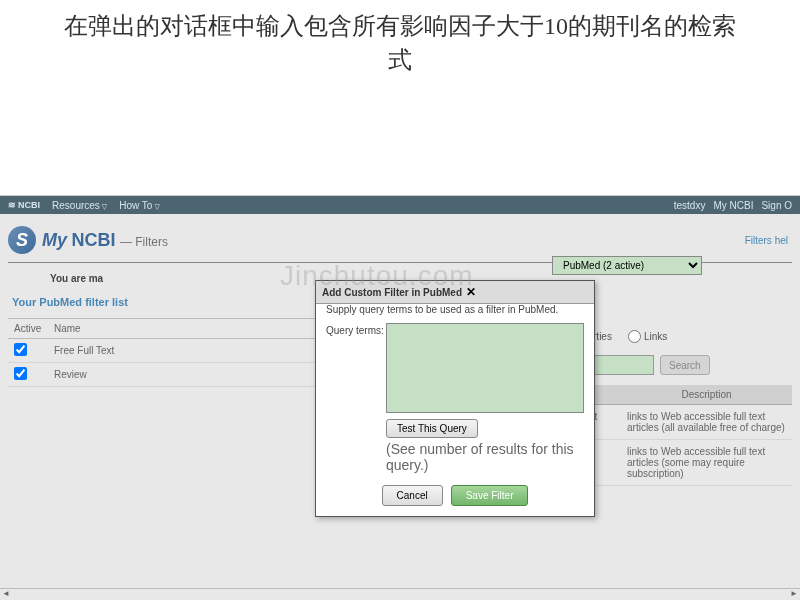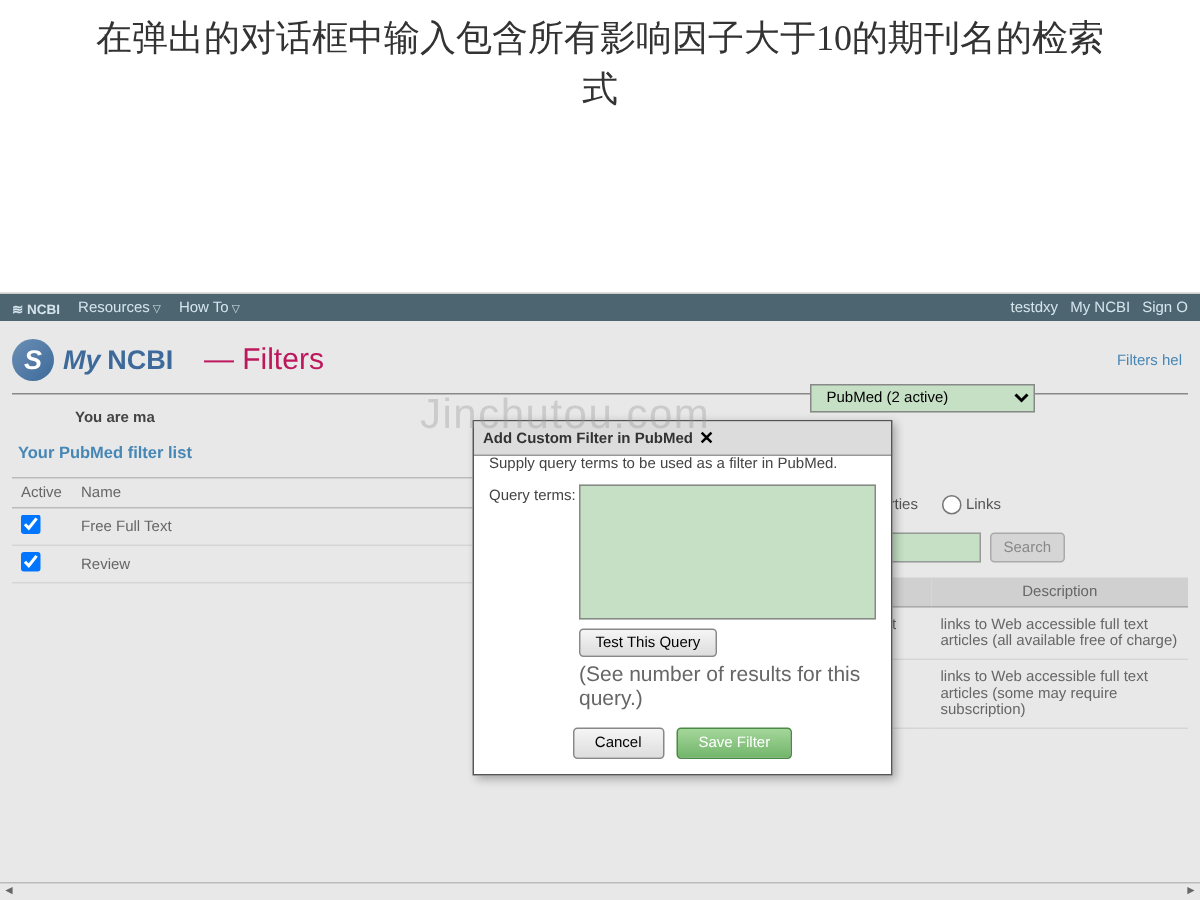--- a/index.html
+++ b/index.html
@@ -1,28 +1,28 @@
 <!DOCTYPE html>
 <html><head>
 <meta charset="utf-8">
 <style>
 * { box-sizing: border-box; margin: 0; padding: 0; }
 body { font-family: Arial, sans-serif; background: #fff; width: 800px; height: 600px; overflow: hidden; position: relative; }
 .slide-title { text-align: center; font-size: 24px; font-family: "SimSun", serif; padding: 10px 60px 15px; line-height: 1.4; color: #333; }
 .app-area { position: absolute; top: 195px; left: 0; right: 0; bottom: 0; background: #e8e8e8; border-top: 1px solid #ccc; }
 .top-bar { background: #4d6570; color: #d5e5ee; font-size: 10px; height: 18px; display: flex; justify-content: space-between; align-items: center; padding: 0 8px; }
-.top-left { display: flex; gap: 12px; align-items: flex-end; }
+.top-left { display: flex; gap: 12px; align-items: center; }
 .top-right { display: flex; gap: 8px; }
 .ncbi-logo { font-weight: bold; font-size: 9px; }
 .dropdown-icon { font-size: 7px; margin-left: 2px; }
 .page-header { padding: 12px 8px 8px; display: flex; align-items: center; justify-content: space-between; }
 .myncbi-title { display: flex; align-items: center; gap: 6px; }
 .logo-circle { width: 28px; height: 28px; border-radius: 50%; background: linear-gradient(135deg, #6b8fb5, #3d6a9a); display: flex; align-items: center; justify-content: center; color: #fff; font-style: italic; font-weight: bold; font-size: 18px; }
 .myncbi-text { font-size: 18px; color: #3d6a9a; font-style: italic; font-weight: bold; }
-.filters-text { font-size: 20px; color: #be185d; font-weight: normal; margin-left: 16px; }
+.filters-text { font-size: 12px; color: #737373; font-weight: normal; margin-left: 0; }
 .filters-link { color: #4787b5; font-size: 10px; margin-right: 4px; }
 .divider { border-top: 1px solid #888; margin: 0 8px; }
 .you-are { font-size: 10px; color: #444; font-weight: bold; padding: 10px 0 0 50px; }
 .content-wrap { padding: 6px 8px; display: flex; gap: 8px; position: relative; }
 .left-panel { width: 490px; }
 .section-title { color: #4787b5; font-size: 11px; font-weight: bold; padding: 6px 4px 10px; }
 .filter-table { width: 100%; border-collapse: collapse; font-size: 10px; }
 .filter-table th { text-align: left; background: #e8e8e8; color: #666; padding: 4px 6px; border-top: 1px solid #bbb; border-bottom: 1px solid #bbb; font-weight: normal; }
 .filter-table td { padding: 4px 6px; border-bottom: 1px solid #d5d5d5; color: #666; }
 .filter-table input[type=checkbox] { margin: 0; }
@@ -110,21 +110,21 @@
             <td>Standard filter</td>
           </tr>
         </tbody>
       </table>
     </div>
 
     <div class="right-panel">
       <div style="display:flex;align-items:center;gap:20px">
         <div class="right-section-title">ubMed Filters</div>
       </div>
-      <select class="db-select" style="position:absolute;top:-28px;right:110px">
+      <select class="db-select" style="position:absolute;top:-28px;right:98px">
         <option>PubMed (2 active)</option>
       </select>
       <div class="radio-row">
         <label>
             <span>ut</span>
           </label>
         <label>
             <input type="radio" name="cat" style=""> 
             <span>Properties</span>
           </label>

